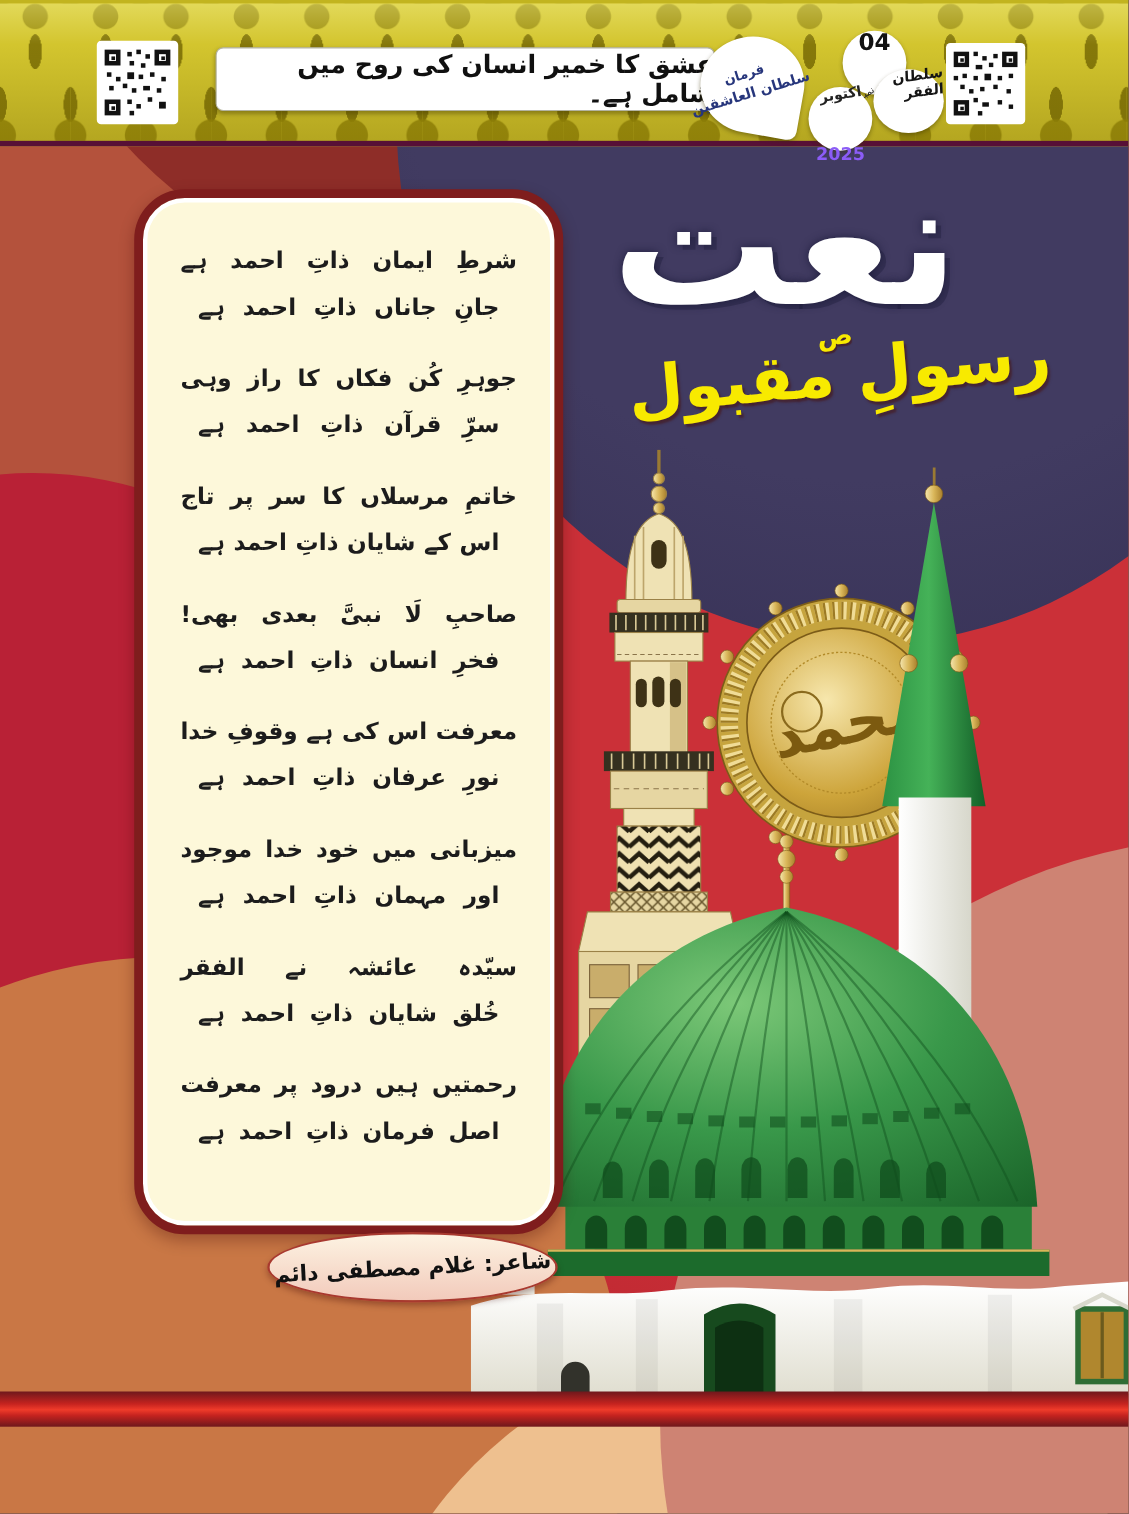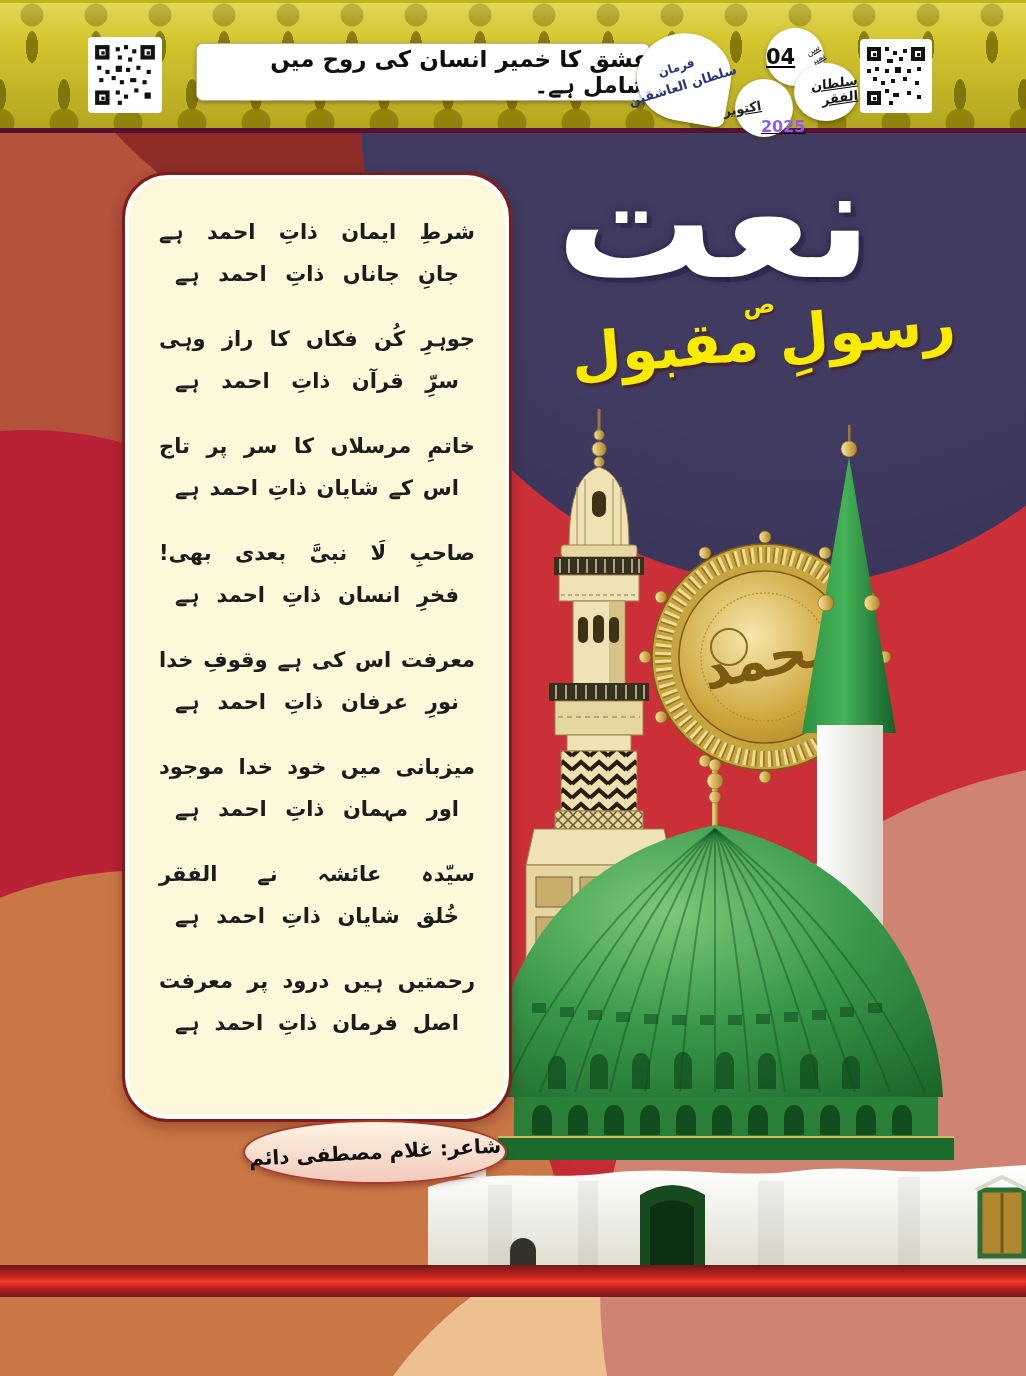--- a/index.html
+++ b/index.html
@@ -35,22 +35,22 @@
     display:flex;align-items:center;justify-content:center;z-index:31;}
   .farman-box span{direction:rtl;font-size:23px;font-weight:bold;color:#101010;}
   .blob{background:#fff;box-shadow:0 2px 4px rgba(60,50,0,.45);z-index:31;}
   .farman-badge{left:637px;top:30px;width:94px;height:88px;border-radius:55% 50% 10% 50%;
     transform:rotate(10deg);display:flex;flex-direction:column;align-items:center;
     justify-content:center;}
   .farman-badge span{display:block;transform:rotate(-27deg);direction:rtl;
     color:#27367c;font-weight:bold;white-space:nowrap;}
   .fb1{font-size:12px;margin-left:-18px;}
   .fb2{font-size:13px;margin-top:2px;}
-  .badge{border-radius:50%;display:flex;flex-direction:row;align-items:center;
-    justify-content:center;text-decoration:underline;}
+  .badge{border-radius:50%;display:flex;flex-direction:column;align-items:center;
+    justify-content:space-between;}
   .issue{left:766px;top:25px;width:58px;height:58px;}
   .issue .num{font-size:21px;font-weight:bold;color:#111;line-height:20px;}
   .issue .lbl{font-size:9px;color:#222;transform:rotate(-32deg);direction:rtl;margin-top:1px;}
   .month{left:735px;top:76px;width:58px;height:58px;}
   .month .m{font-size:13px;color:#222;transform:rotate(-9deg);direction:rtl;font-weight:bold;}
   .month .y{font-size:16px;font-weight:bold;color:#8b5cf6;margin-top:36px;}
   .logo{left:794px;top:60px;width:64px;height:58px;}
   .logo span{font-size:13px;font-weight:bold;color:#151515;direction:rtl;
      transform:rotate(-8deg) skewX(-6deg);}
   .qr{z-index:31;background:#fff;border-radius:4px;padding:3px;box-sizing:border-box;}
@@ -60,21 +60,21 @@
   .title-main{left:556px;top:128px;width:440px;text-align:left;z-index:20;
     font-size:158px;line-height:1.2;font-weight:bold;color:#fff;direction:rtl;
     text-shadow:0 0 8px rgba(25,25,55,.8),5px 5px 0 rgba(25,25,55,.35);}
   .title-sub{left:548px;top:305px;width:430px;text-align:center;z-index:20;
     font-size:58px;font-weight:bold;color:#f8ea00;direction:rtl;
     transform:rotate(-5deg);text-shadow:2px 3px 2px rgba(70,20,20,.6);}
   .saw{position:absolute;left:46%;top:-14px;font-size:24px;color:#f8ea00;
     text-shadow:1px 2px 1px rgba(70,20,20,.6);}
   
   .poem-panel{left:122px;top:172px;width:390px;height:950px;box-sizing:border-box;
-    background:#fdf8da;border:3px solid #7f1d1d;border-radius:46px;z-index:25;
+    background:#fdf8da;border:8px solid #7f1d1d;border-radius:46px;z-index:25;
     box-shadow:inset 0 0 0 4px #ffffff,0 6px 14px rgba(60,0,0,.3);}
   .poem-lines{padding:42px 34px 26px;}
   .pline{direction:rtl;text-align:justify;text-align-last:justify;
     font-size:21px;line-height:30px;font-weight:600;color:#1c1c1c;margin-bottom:12px;}
   .pline.l2{padding:0 16px;margin-bottom:35px;}
   .pline:last-child{margin-bottom:0;}
   .poet-badge{left:243px;top:1120px;width:260px;height:60px;border-radius:50%;z-index:26;
     background:linear-gradient(180deg,#fdf3e2,#f2cabb);border:2px solid #a8392f;
     box-shadow:0 3px 6px rgba(60,0,0,.35);display:flex;align-items:center;justify-content:center;}
   .poet-badge span{direction:rtl;font-size:20px;font-weight:bold;color:#111;

